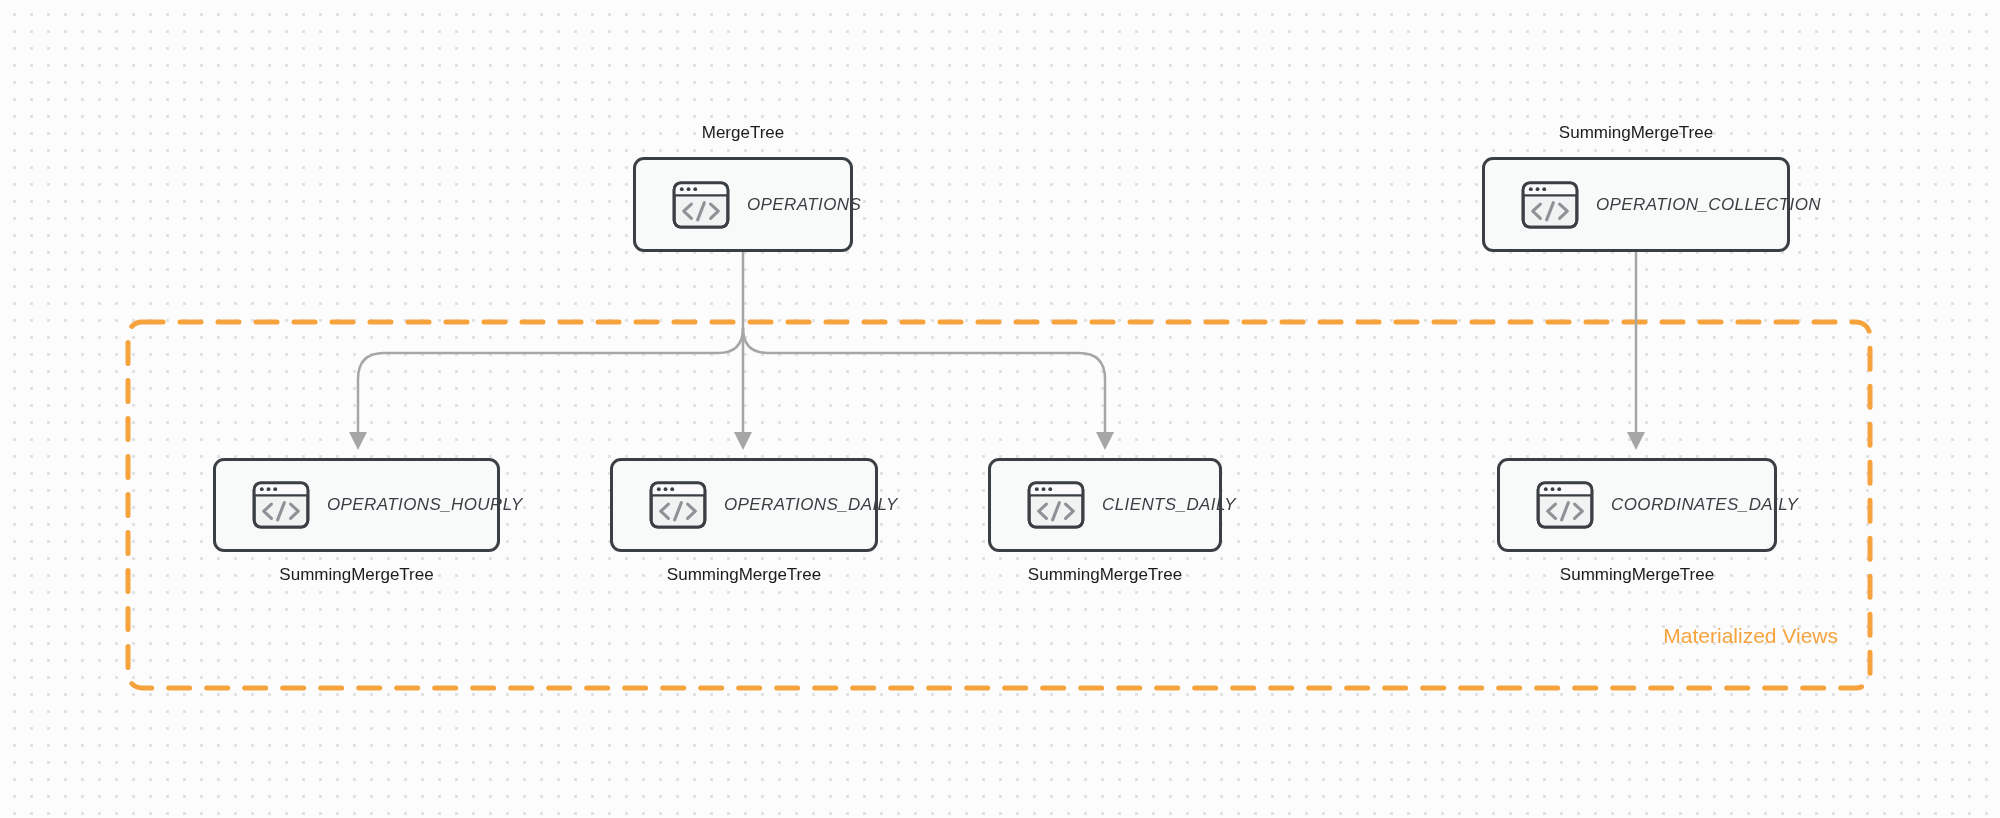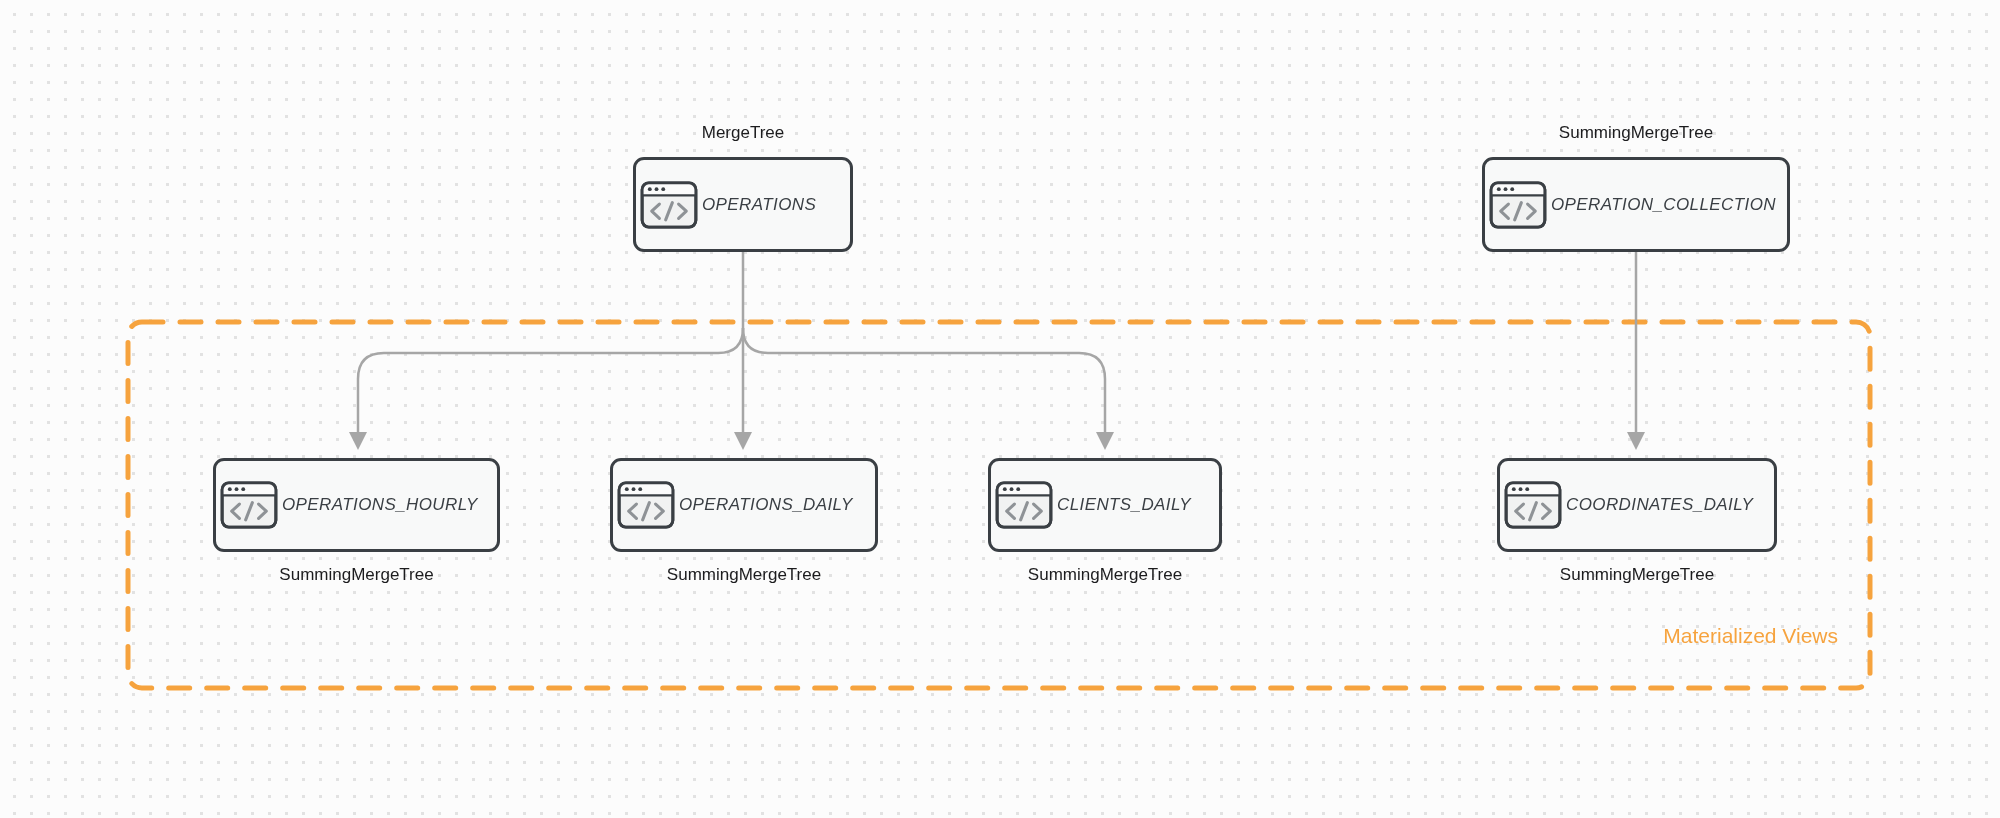--- a/index.html
+++ b/index.html
@@ -26,22 +26,22 @@
   .node { position: absolute; }
 
   .node-box {
     position: absolute;
     left: 0; top: 0; right: 0; bottom: 0;
     background: #f8f9f9;
     border: 3px solid #3a3f44;
     border-radius: 11px;
     display: flex;
     align-items: center;
-    padding-left: 4px;
-    gap: 4px;
+    padding-left: 36px;
+    gap: 17px;
     box-sizing: border-box;
   }
 
   .node-title {
     font-style: italic;
     font-size: 17px;
     letter-spacing: 0.4px;
     color: #3a3f44;
     white-space: nowrap;
   }

